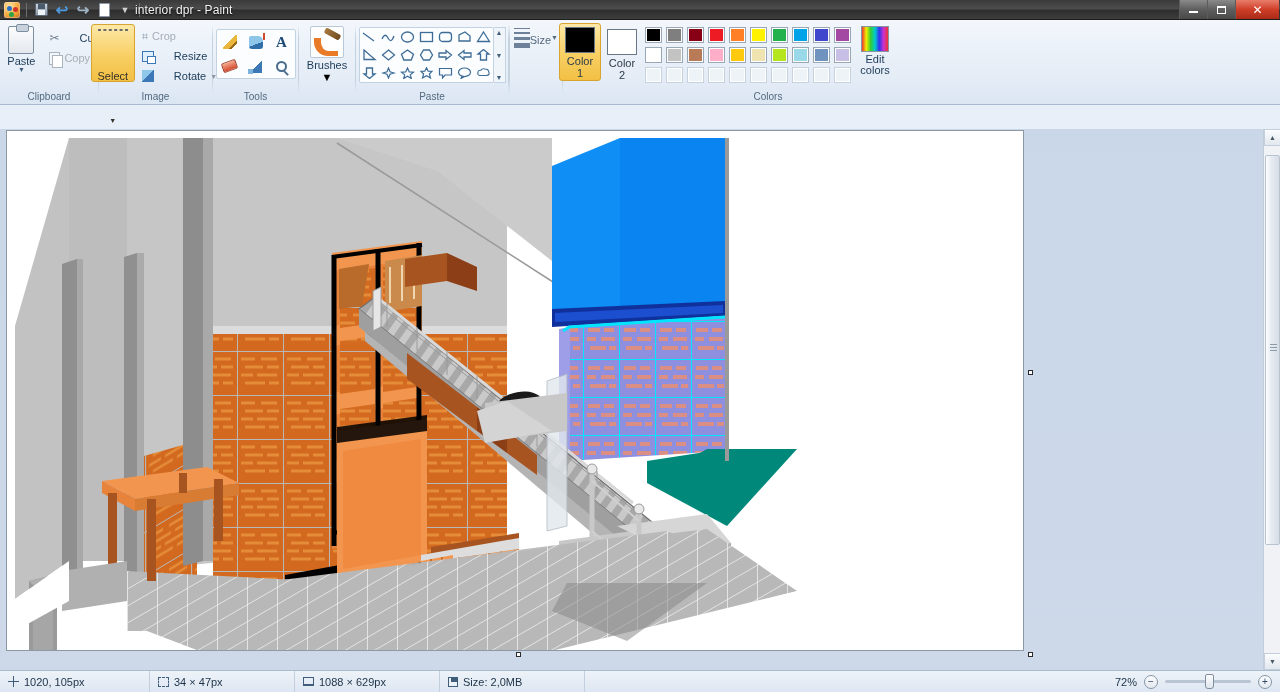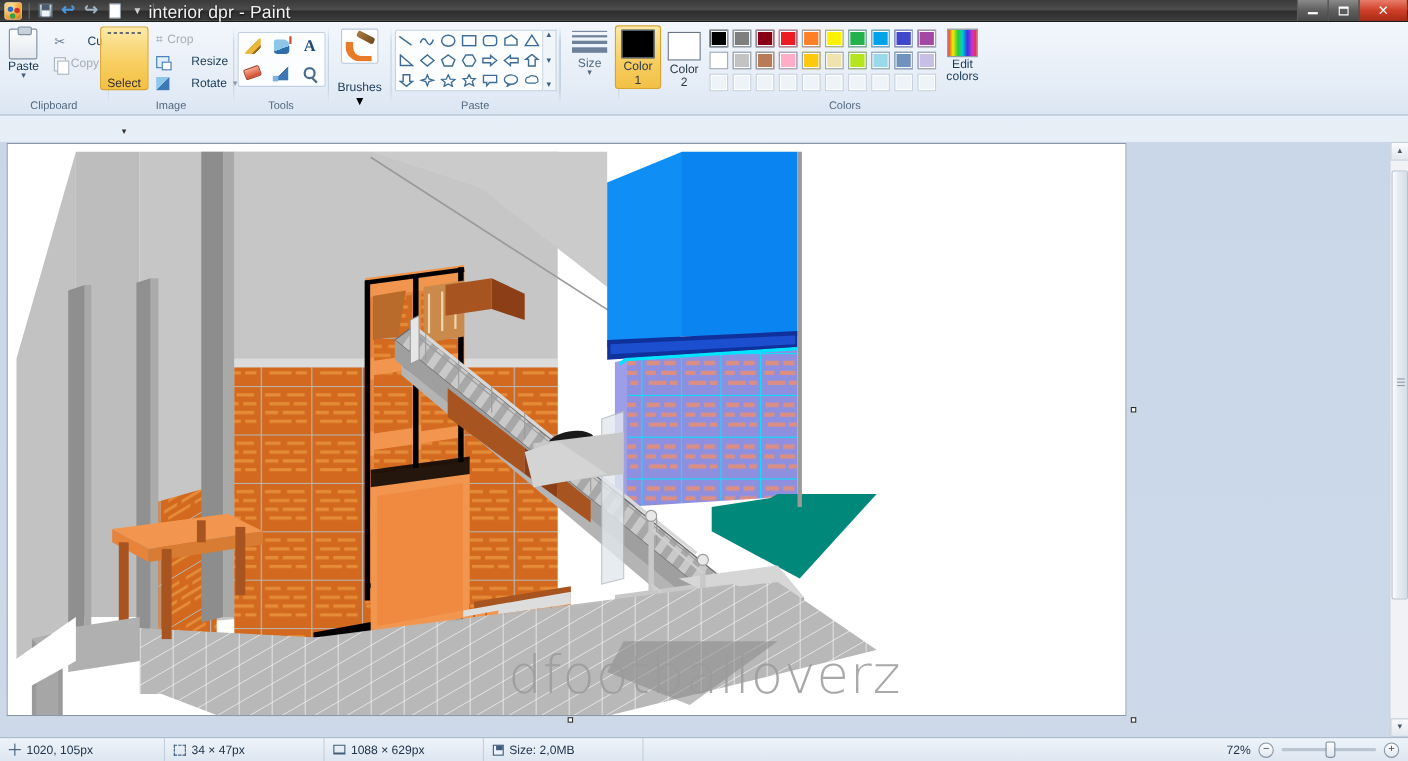--- a/index.html
+++ b/index.html
@@ -38,21 +38,21 @@
     border:1px solid #5a6674; border-radius:1px; position:relative;}
   .save-ico:before{content:"";position:absolute;left:2px;top:0;right:2px;height:5px;background:#4b5b6e;}
   .save-ico:after{content:"";position:absolute;left:2px;bottom:0;right:2px;height:5px;background:#eef3f8;}
   .undo-arrow, .redo-arrow { font-size: 15px; font-weight: bold; line-height: 1; }
   .undo-arrow { color: #4e9ae0; }
   .redo-arrow { color: #9fb3c4; }
   .newdoc { width:11px;height:14px;background:#fff;border:1px solid #8c98a8;border-radius:1px;}
   .customize { color:#cfcfcf; font-size:9px; }
   .title-text {
     position: absolute; left: 135px; top: 3px;
-    color: #f2f2f2; font-size: 16px; letter-spacing: .1px;
+    color: #f2f2f2; font-size: 12px; letter-spacing: .1px;
     text-shadow: 0 1px 2px #000;
   }
   .wincontrols { position: absolute; right: 1px; top: 0; display: flex; height: 19px; }
   .wbtn {
     width: 28px; height: 19px; display: flex; align-items: center; justify-content: center;
     border-left: 1px solid #5c5c5c;
     background: linear-gradient(#8a8a8a, #5e5e5e 50%, #494949);
     color: #fff; font-size: 11px;
   }
   .wbtn.close { width: 44px; background: linear-gradient(#e87d6a, #cf3f28 50%, #a82a16); }
@@ -178,21 +178,21 @@
      padding:1px 0; font-size:7px; color:#41617f;}
 
   .outline-fill{ display:flex;flex-direction:column; gap:4px; padding-top:5px;}
   .of-row{ display:flex; align-items:center; gap:4px;}
   .of-ico{ width:14px;height:13px; }
   .outline-ico{ background:linear-gradient(135deg,#f4f8fb 60%,#9fb6c9 60%); border:1px solid #9db0c2;
     transform:skewX(-8deg);}
   .fillg-ico{ background:linear-gradient(160deg,#c5d4e2 55%,#8ba3b8 55%); border-radius:2px 5px 3px 3px;}
   .of-caret{ font-size:7px; color:#8c9aa8; }
 
-  .sizebtn{ width:44px; display:flex;flex-direction:column;align-items:center; padding-top:6px;}
+  .sizebtn{ width:44px; display:flex;flex-direction:row;align-items:center; padding-top:6px;}
   .size-lines{ width:32px; display:flex;flex-direction:column;gap:3px; }
   .size-lines i{ display:block; background:#6d819a; }
   .sizebtn .lbl{font-size:11px;color:#53697f;margin-top:4px;}
   .sizebtn .caret{font-size:7px;color:#53697f;line-height:6px;}
 
   .colorbtn{ display:flex;flex-direction:column;align-items:center; width:42px; padding-top:3px;}
   .color-swatch-lg{ width:30px;height:26px; border:1px solid #6a7785; }
   .colorbtn.sel{ background:linear-gradient(#fde9a8,#f8cf63 55%,#f2c044);
      border:1px solid #d8a32e; border-radius:3px; height:58px;}
   .colorbtn .lbl{ font-size:11px; color:#2c3a47; line-height:12px; text-align:center; margin-top:2px;}
@@ -384,21 +384,21 @@
       <div class="rgroup-label">Tools</div>
     </div>
     <div class="rsep"></div>
 
     <div class="rgroup" style="width:56px">
       <div class="rgroup-body" style="padding-top:6px">
         <div class="brushbtn">
           <span class="brush-box">
               <span class="brush-art"></span>
             </span>
-          <span class="lbl" style="font-size:11px;color:#1b3a57;margin-top:16px">Brushes</span>
+          <span class="lbl" style="font-size:11px;color:#1b3a57;margin-top:1px">Brushes</span>
           <span class="caret">▼</span>
         </div>
       </div>
       <div class="rgroup-label"></div>
     </div>
     <div class="rsep"></div>
 
     <div class="rgroup" style="width:152px">
       <div class="rgroup-body" style="padding-top:7px;justify-content:center">
         <div class="shapes-box">
@@ -915,21 +915,20 @@
               <rect x="140" y="368" width="9" height="82" fill="#a85420"></rect>
               <rect x="207" y="348" width="9" height="62" fill="#a85420"></rect>
               <rect x="172" y="342" width="8" height="20" fill="#a85420"></rect>
             </g>
 
             <polygon points="55,440 120,430 120,470 55,480" fill="#b0b0b0"></polygon>
 
             <polygon points="8,468 62,430 62,470 8,500" fill="#fff"></polygon>
           </svg>
         </div>
-        <div class="wm">dfootballoverz</div>
       </div>
       <div class="handle h-r"></div>
       <div class="handle h-b"></div>
       <div class="handle h-br"></div>
     </div>
 
     <div class="vscroll">
       <div class="vsbtn">
           <span>▲</span>
         </div>

